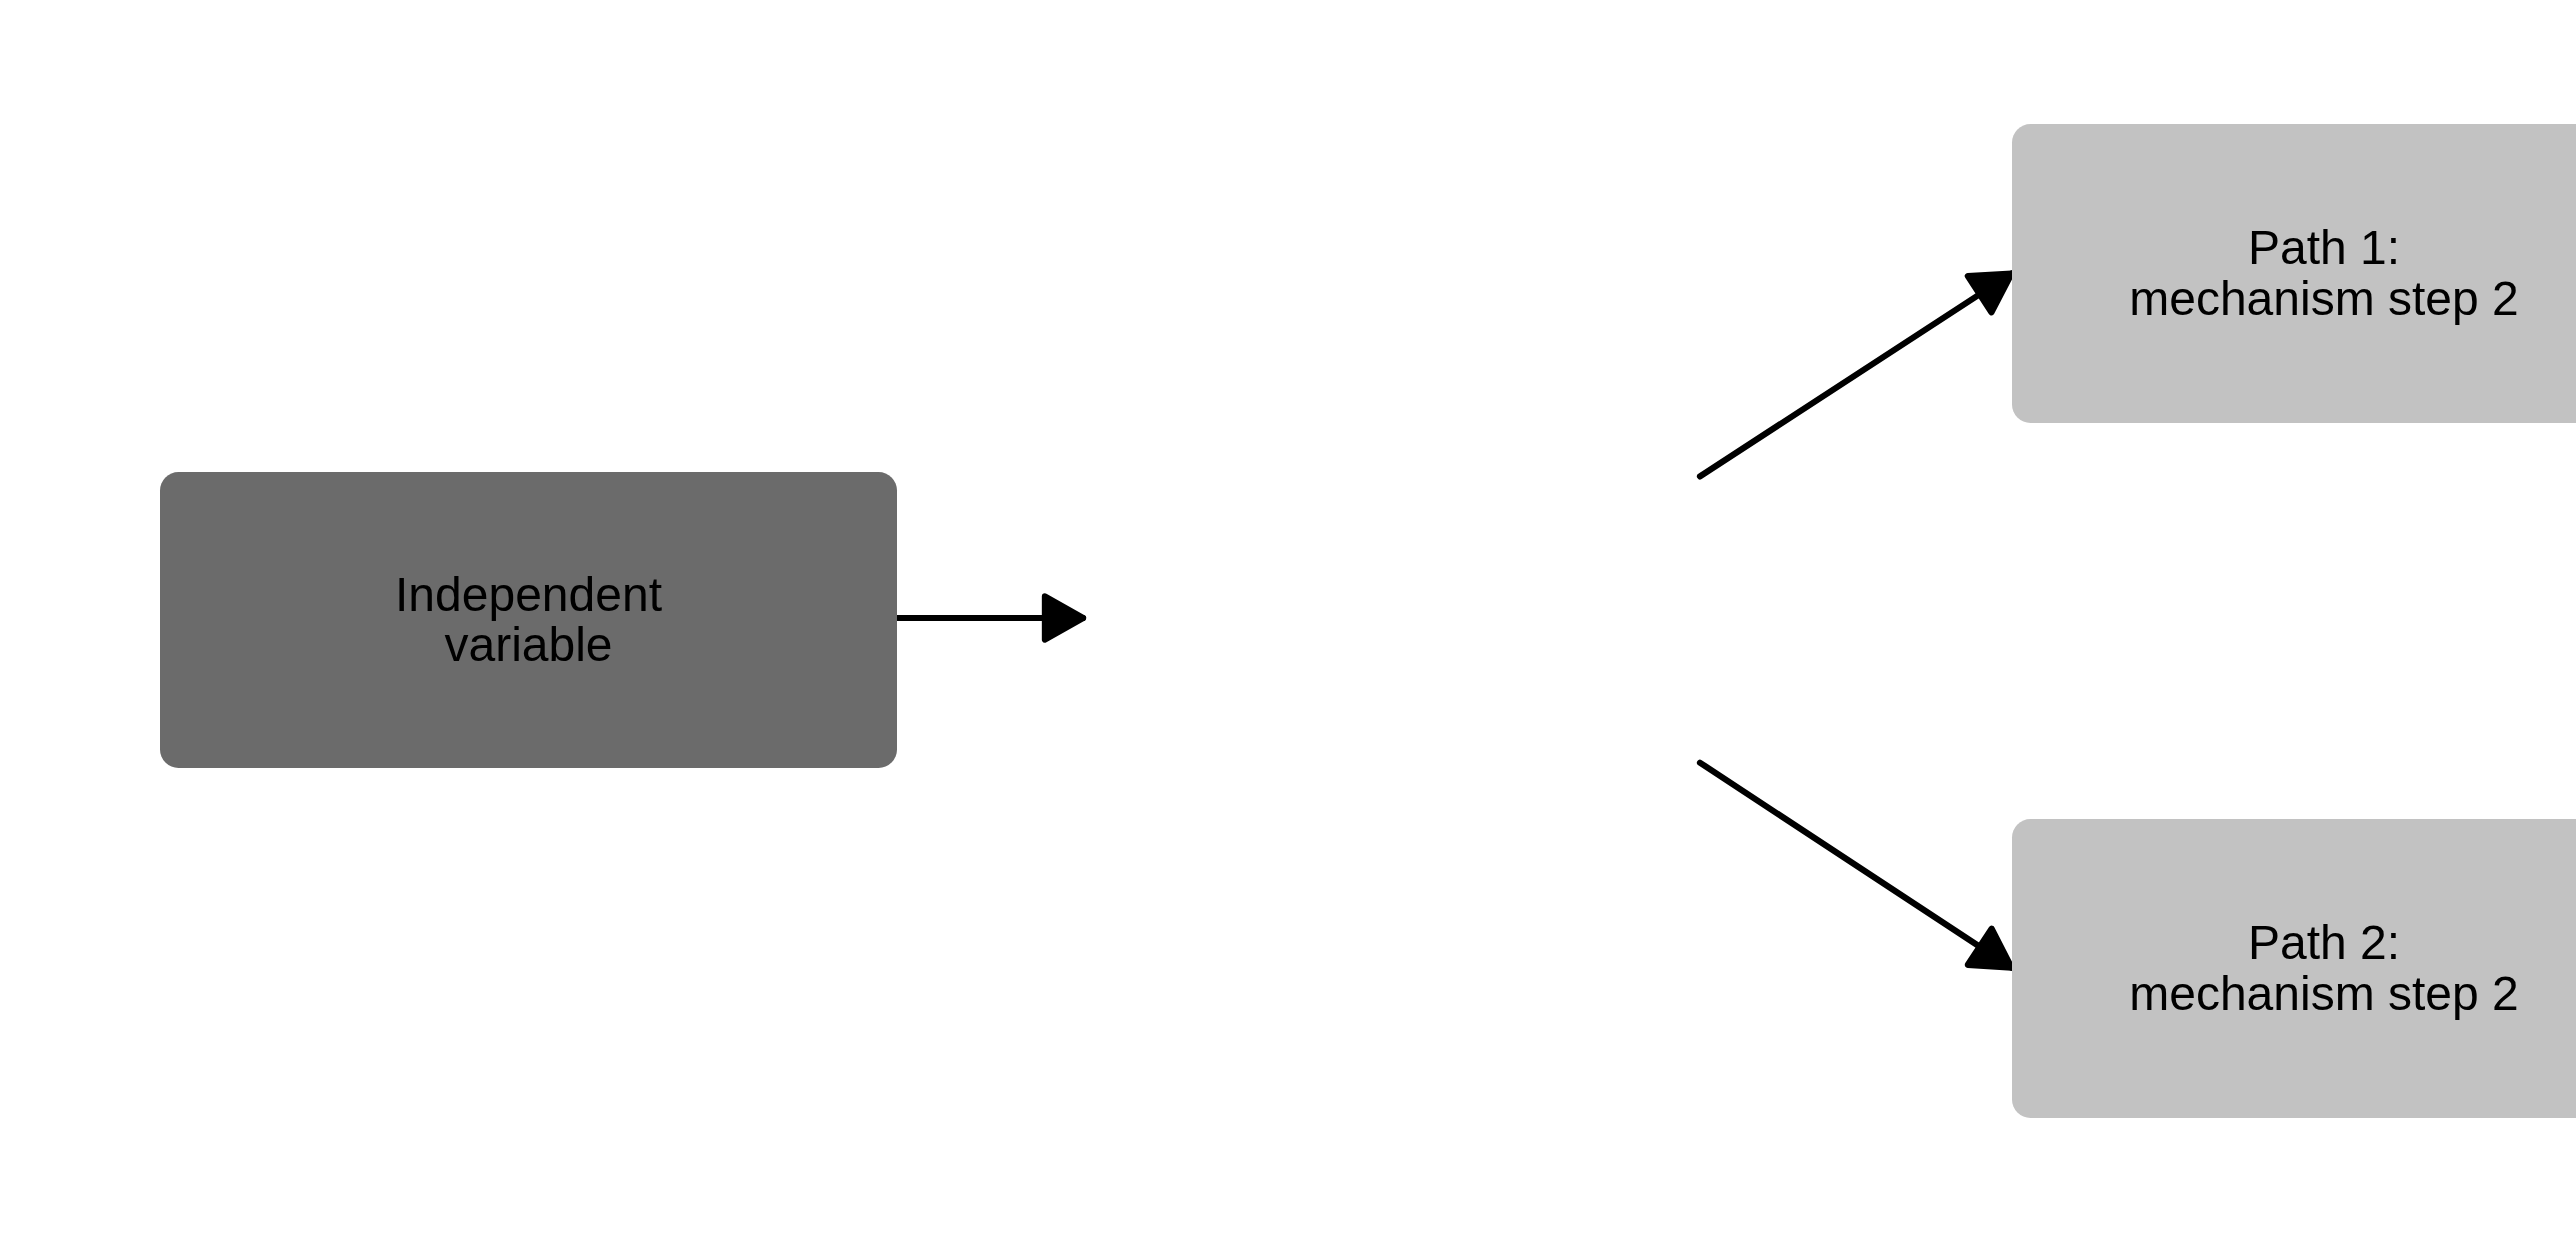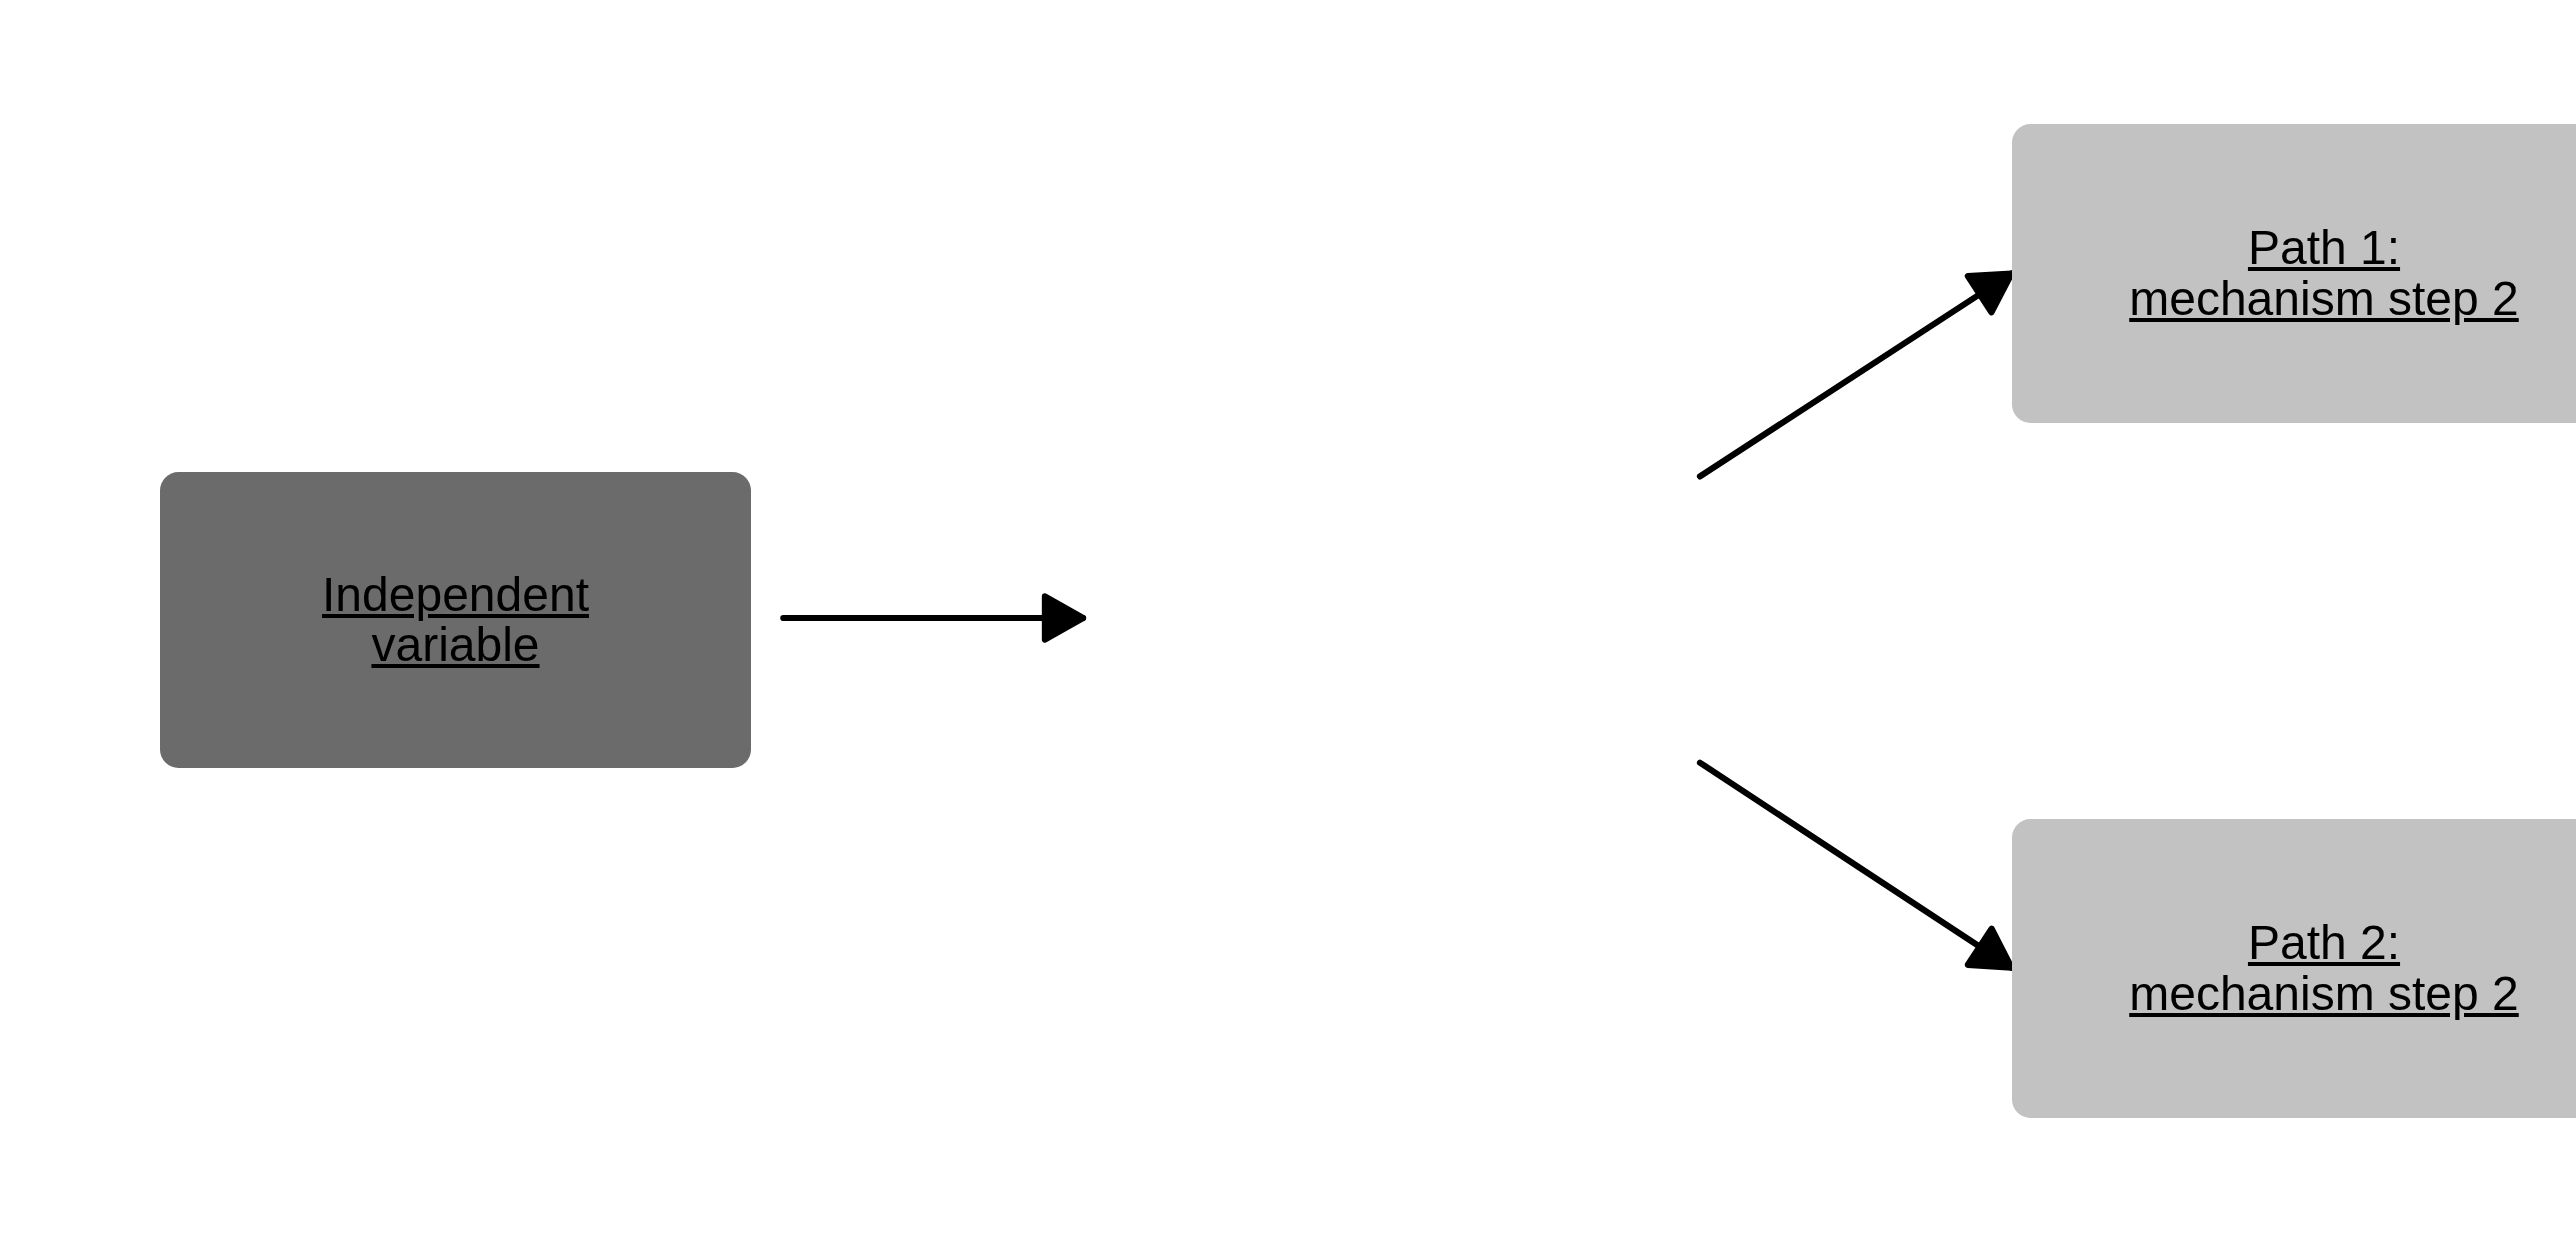--- a/index.html
+++ b/index.html
@@ -35,26 +35,25 @@
     align-items: center;
     justify-content: center;
     text-align: center;
   }
   .node .label {
     font-size: 48px;
     line-height: 1.05;
     color: #000000;
     white-space: pre-line;
     letter-spacing: 0;
-    text-decoration: underline;
   }
   .tone-dark  { background: #6b6b6b; }
   .tone-light { background: #c2c2c2; }
 
-  .n-independent { left: 160px;  top: 472px;  width: 591px; height: 296px; }
+  .n-independent { left: 160px;  top: 472px;  width: 737px; height: 296px; }
   .n-shared      { left: 1083px; top: 472px;  width: 624px; height: 296px; }
   .n-path1       { left: 2012px; top: 124px;  width: 624px; height: 299px; }
   .n-path2       { left: 2012px; top: 819px; width: 624px; height: 299px; }
 </style>
 </head>
 <body>
 
 <div class="canvas">
 
   <svg class="edges-layer" viewBox="0 0 7200 2400" xmlns="http://www.w3.org/2000/svg">

